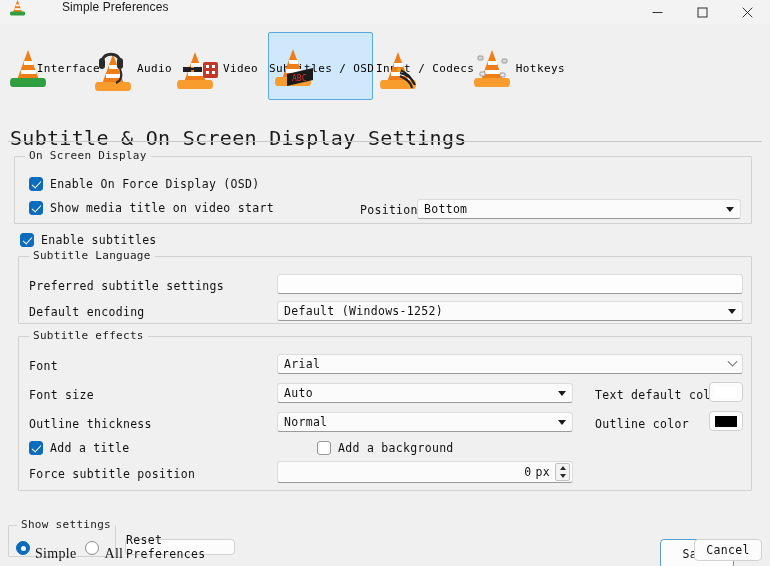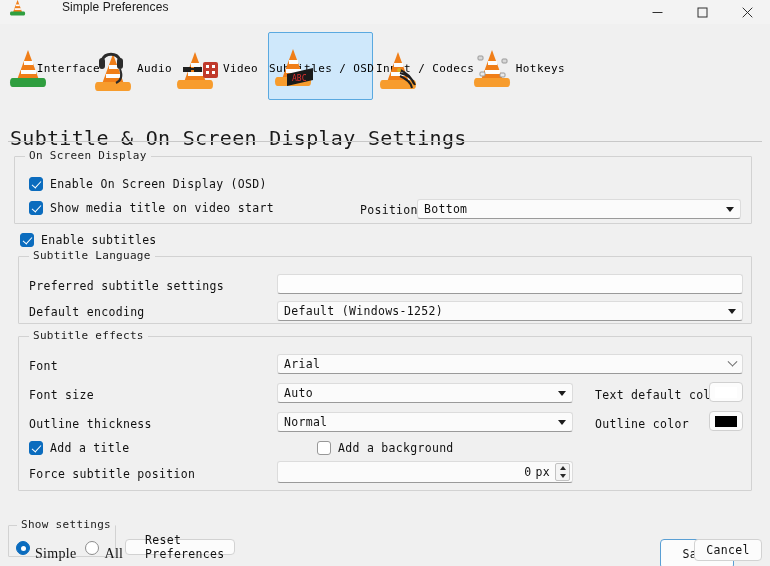--- a/index.html
+++ b/index.html
@@ -364,21 +364,21 @@
 <div id="page-title">Subtitle &amp; On Screen Display Settings</div>
 <div id="title-sep"></div>
 
 <div id="content">
 
   <div class="groupbox" style="left:14px;top:8px;width:738px;height:68px;">
     <div class="gb-title">On Screen Display</div>
 
     <div class="cbrow" style="left:14px;top:20px;">
       <div class="cbox checked"></div>
-      <div class="cblabel">Enable On Screen Display (OSD)</div>
+      <div class="cblabel">Enable On Force Display (OSD)</div>
     </div>
 
     <div class="cbrow" style="left:14px;top:44px;">
       <div class="cbox checked"></div>
       <div class="cblabel">Show media title on video start</div>
     </div>
 
     <div class="lbl" style="left:345px;top:46px;">Position</div>
     <div class="combo" style="left:402px;top:42px;width:324px;height:20px;">
       <div class="ctext">Bottom</div>
@@ -468,18 +468,18 @@
   <div id="showsettings">
     <div class="gb-title">Show settings</div>
     <div class="radio-row">
       <div class="radio on"></div>
       <div class="rlabel">Simple</div>
       <div class="radio"></div>
       <div class="rlabel">All</div>
     </div>
   </div>
 
-  <div class="pbtn" style="left:125px;top:19px;width:110px;height:16px;padding-left:19px;">Reset Preferences</div>
+  <div class="pbtn" style="left:125px;top:19px;width:110px;height:16px;">Reset Preferences</div>
 
   <div class="pbtn default" style="left:613px;top:19px;width:74px;height:30px;margin-left:47px;">Save</div>
 
   <div class="pbtn" style="left:694px;top:19px;width:68px;height:22px;">Cancel</div>
 </div>
 
 </body></html>

